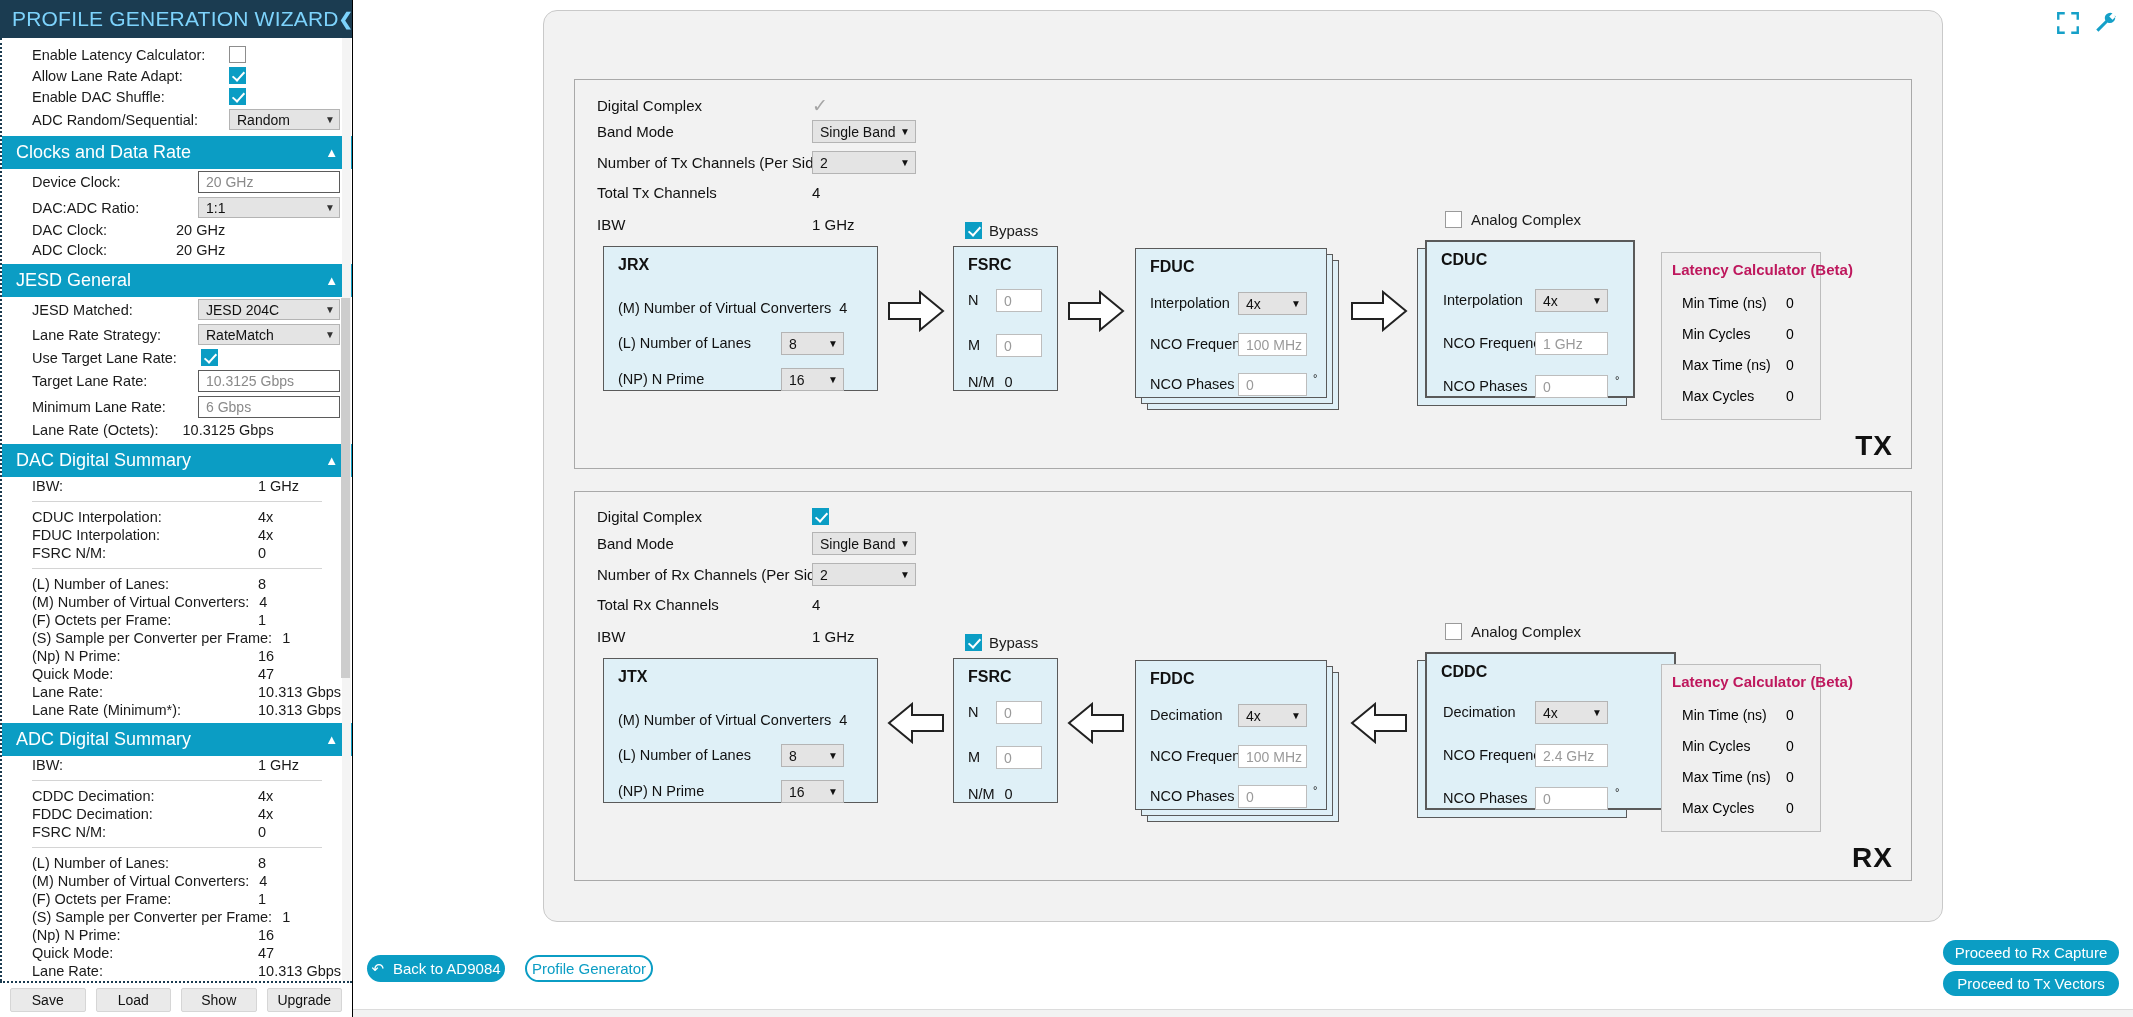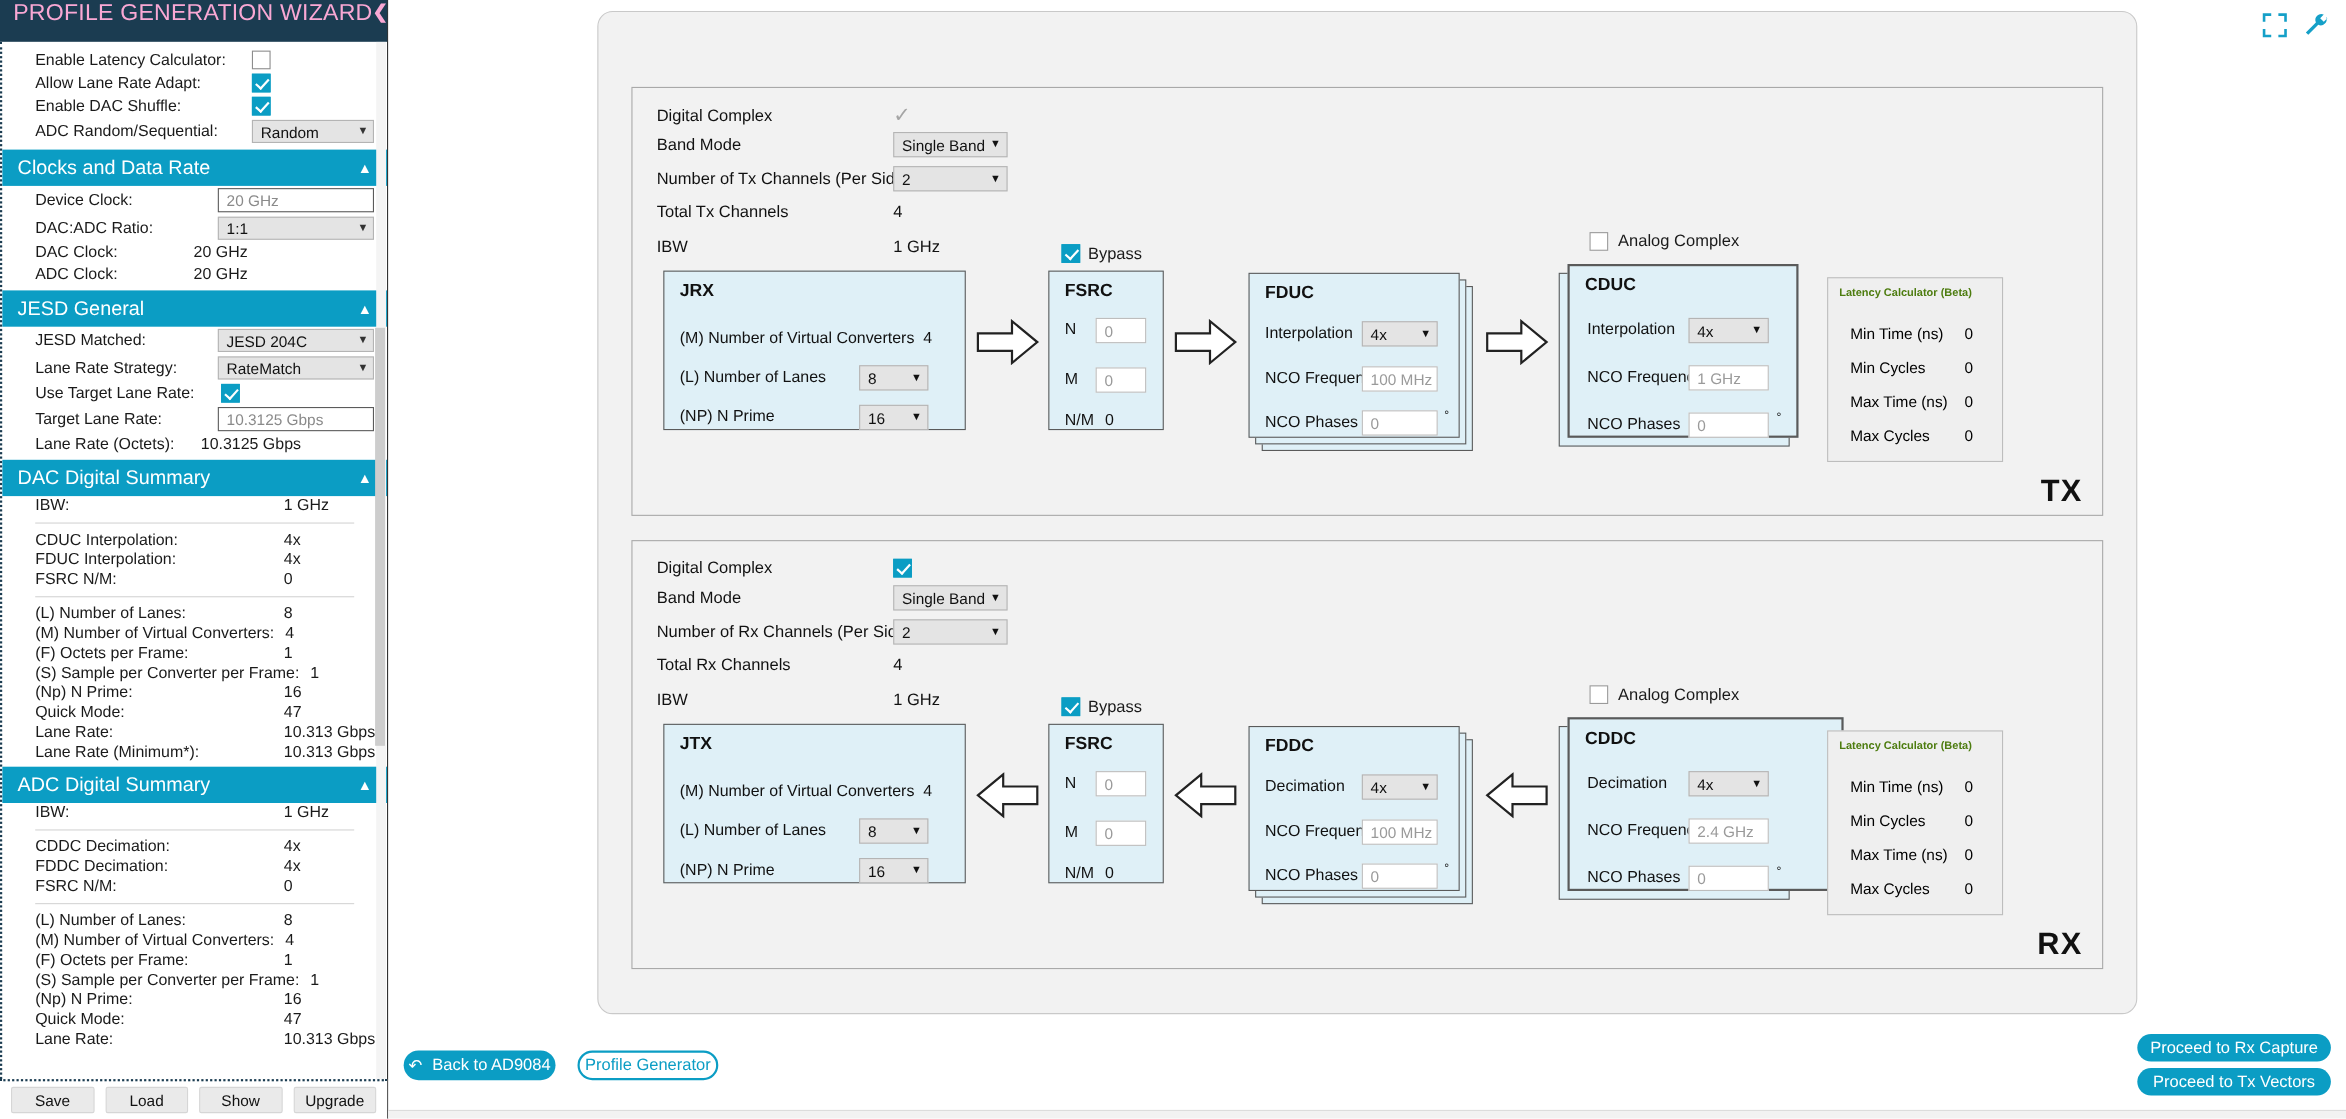--- a/index.html
+++ b/index.html
@@ -12,22 +12,22 @@
   }
   .app { position:relative; width:2133px; height:1017px; background:#ffffff; }
 
   
   .sidebar {
     position:absolute; left:0; top:0; width:353px; height:1017px;
     background:#ffffff; border-right:1px solid #000;
     display:flex; flex-direction:column;
   }
   .sb-title {
-    height:38px; background:#1b3c51; color:#f9a8d4;
-    display:flex; justify-content:space-between;
+    height:38px; background:#1b3c51; color:#7dd3fc;
+    display:flex; align-items:center; justify-content:space-between;
     padding:0 10px 0 12px; font-size:21px; letter-spacing:.2px;
     white-space:nowrap; overflow:hidden;
   }
   .sb-title .chev { font-size:17px; font-weight:bold; }
   .sb-scroll {
     flex:1; overflow:hidden; position:relative;
     border-left:2px dotted #1b3c51;
   }
   .sb-pad { padding:6px 0 0 0; }
   .sechead {
@@ -135,21 +135,21 @@
   .mtxt {
     background:#fff; border:1px solid #bdbdbd; height:23px; font-size:14px;
     color:#9a9a9a; display:flex; align-items:center; padding:0 7px;
   }
   .inrow { position:absolute; display:flex; align-items:center; font-size:14.5px; color:#111; white-space:nowrap; }
 
   .lat {
     position:absolute; background:#efefef; border:1px solid #bdbdbd;
     width:160px; height:168px;
   }
-  .lat .lt { position:absolute; left:10px; top:8px; font-size:10px; font-weight:bold; color:#4d7c0f; white-space:nowrap; }
+  .lat .lt { position:absolute; left:10px; top:8px; font-size:15px; font-weight:bold; color:#be185d; white-space:nowrap; }
   .lat .lr { position:absolute; left:20px; font-size:14px; color:#000000; display:flex; }
   .lat .lr .lv { position:absolute; left:104px; }
 
   .pill {
     position:absolute; border-radius:16px; background:#0b9dc4; color:#fff;
     display:flex; align-items:center; justify-content:center; font-size:15px;
     white-space:nowrap;
   }
   .pill.outline { background:#fff; color:#0b9dc4; border:2px solid #0b9dc4; }
   .footline { position:absolute; left:0; right:0; bottom:0; height:8px; background:#f2f2f2; border-top:1px solid #dcdcdc; }
@@ -226,20 +226,24 @@
               <span class="ar">▼</span>
             </span>
           </div>
           <div class="lrow">
             <span class="k" style="min-width:142px">Use Target Lane Rate:</span>
             <span class="cb on"></span>
           </div>
           <div class="lrow">
             <span class="k" style="min-width:142px">Target Lane Rate:</span>
             <span class="txt" style="width:172px">10.3125 Gbps</span>
+          </div>
+          <div class="lrow">
+            <span class="k" style="min-width:142px">Minimum Lane Rate:</span>
+            <span class="txt" style="width:172px">6 Gbps</span>
           </div>
           <div class="lrow">
             <span class="k" style="min-width:120px">Lane Rate (Octets):</span>
             <span class="val">10.3125 Gbps</span>
           </div>
           <div class="sechead">
             <span>DAC Digital Summary</span>
             <span class="ex">▲</span>
           </div>
           <div class="kv">

